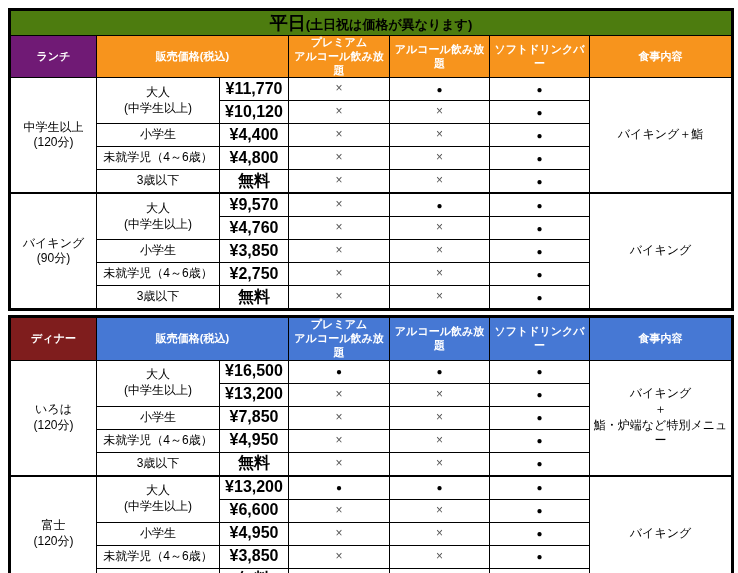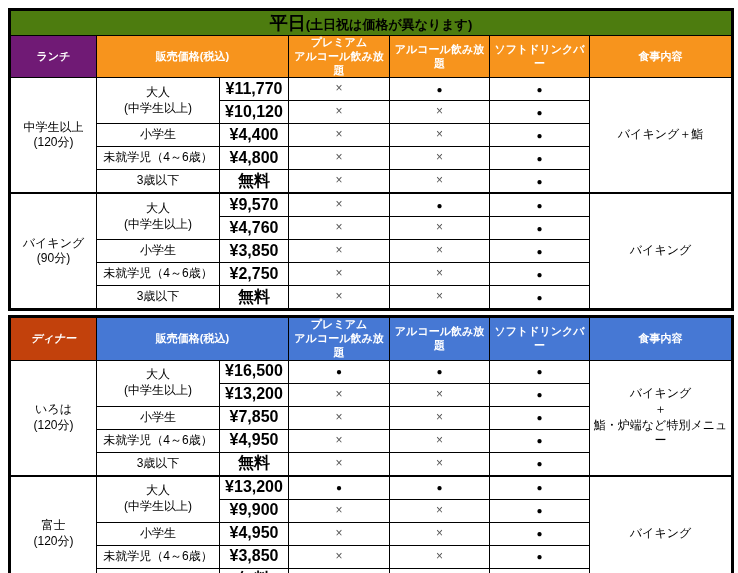--- a/index.html
+++ b/index.html
@@ -137,21 +137,21 @@
         <col style="width: 87px;">
         <col style="width: 123px;">
         <col style="width: 69px;">
         <col style="width: 101px;">
         <col style="width: 100px;">
         <col style="width: 100px;">
         <col style="width: 143px;">
       </colgroup>
     <thead>
       <tr class="head-tr">
-          <td class="hcell" colspan="1" style="background: #c2410c; font-style: italic;">ディナー</td>
+          <td class="hcell" colspan="1" style="background: #7f1d1d;">ディナー</td>
           <td class="hcell" colspan="2" style="background: rgb(70, 120, 212);">販売価格(税込)</td>
           <td class="hcell" colspan="1" style="background: rgb(70, 120, 212);">プレミアム
 アルコール飲み放題</td>
           <td class="hcell" colspan="1" style="background: rgb(70, 120, 212);">アルコール飲み放題</td>
           <td class="hcell" colspan="1" style="background: rgb(70, 120, 212);">ソフトドリンクバー</td>
           <td class="hcell" colspan="1" style="background: rgb(70, 120, 212);">食事内容</td>
         </tr>
     </thead>
     <tbody>
         <tr>
@@ -199,21 +199,21 @@
 (120分)</td>
           <td class="age-cell sec-top" rowspan="2">大人
 (中学生以上)</td>
           <td class="price-cell sec-top">¥13,200</td>
           <td class="mk mk-dot sec-top">●</td>
           <td class="mk mk-dot sec-top">●</td>
           <td class="mk mk-dot sec-top">●</td>
           <td class="meal-cell sec-top" rowspan="5">バイキング</td>
         </tr>
         <tr>
-          <td class="price-cell">¥9,900</td>
+          <td class="price-cell">¥6,600</td>
           <td class="mk mk-x">×</td>
           <td class="mk mk-x">×</td>
           <td class="mk mk-dot">●</td>
         </tr>
         <tr>
           <td class="age-cell" rowspan="1">小学生</td>
           <td class="price-cell">¥4,950</td>
           <td class="mk mk-x">×</td>
           <td class="mk mk-x">×</td>
           <td class="mk mk-dot">●</td>

